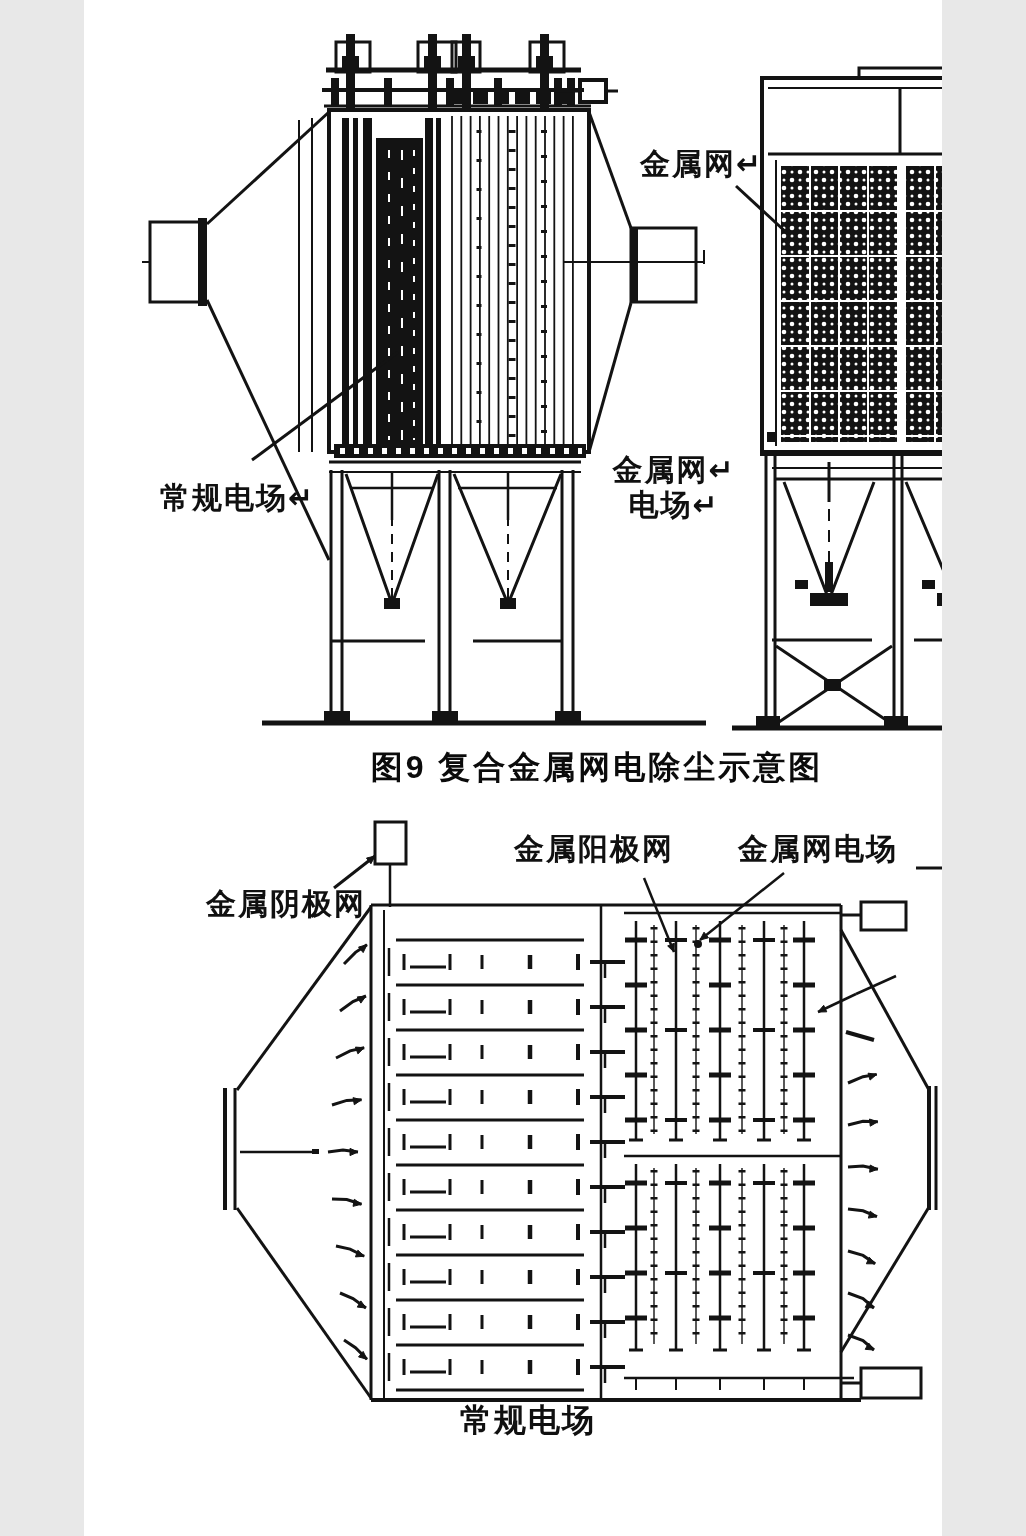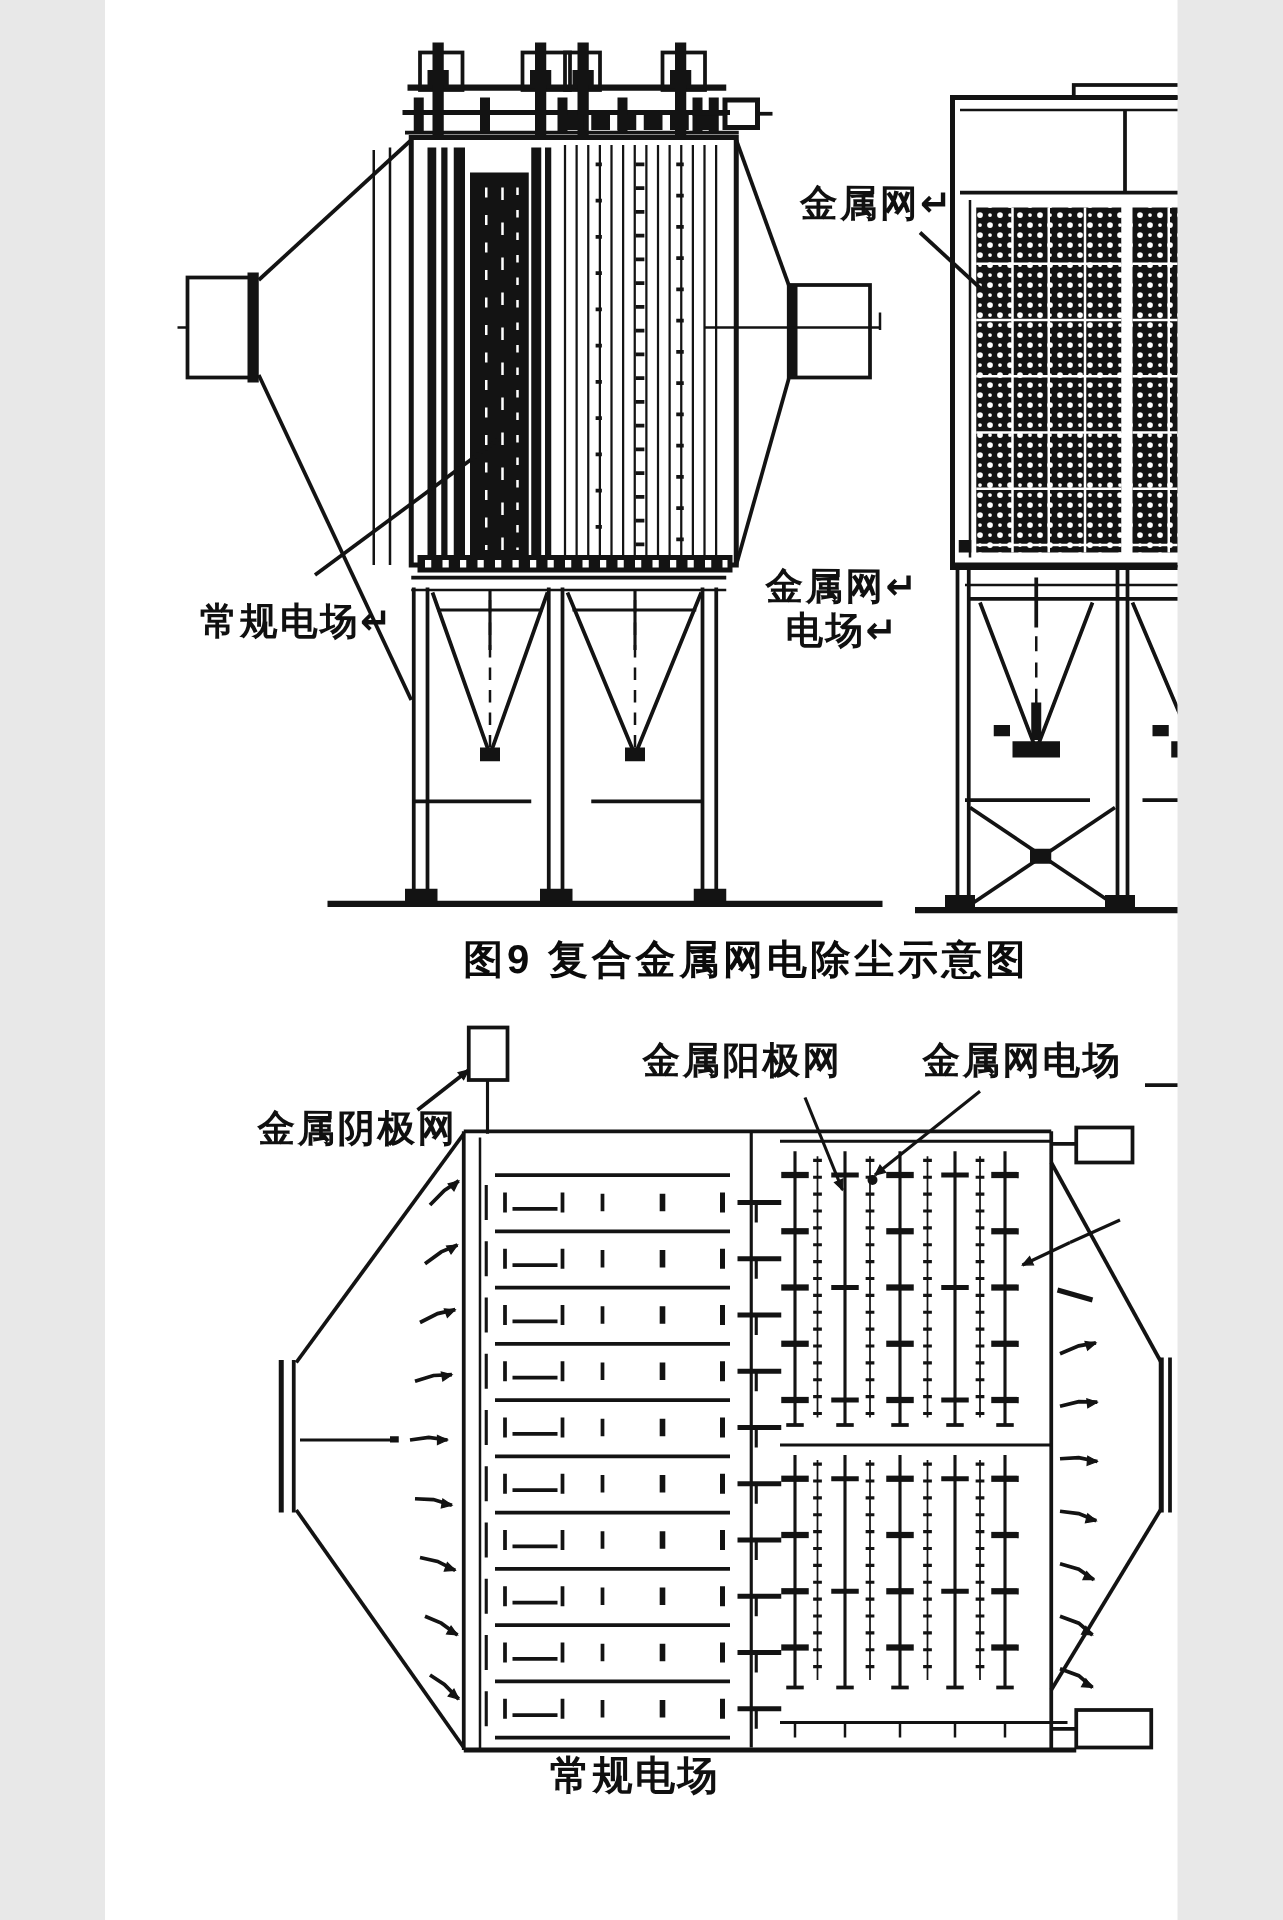--- a/index.html
+++ b/index.html
@@ -6,21 +6,21 @@
   .page{
     position:relative;width:858px;height:1536px;background:#ffffff;
     font-family:"Liberation Sans","DejaVu Sans",sans-serif;overflow:hidden;margin:0 auto;
   }
   svg.draw{position:absolute;left:0;top:0;}
   .lbl{
     position:absolute;color:#101010;font-weight:bold;line-height:1.18;
     white-space:nowrap;letter-spacing:2px;
   }
   .lbl.s30{font-size:30px;}
-  .lbl.s32{font-size:32px;}
+  .lbl.s32{font-size:32px;margin-left:20px;}
   .stack{text-align:center;}
   .caption{
     position:absolute;left:0;width:1026px;text-align:center;color:#0b0b0b;
     font-weight:bold;font-size:32px;letter-spacing:3px;white-space:nowrap;
   }
 </style>
 </head>
 <body>
 
 <div class="page">

